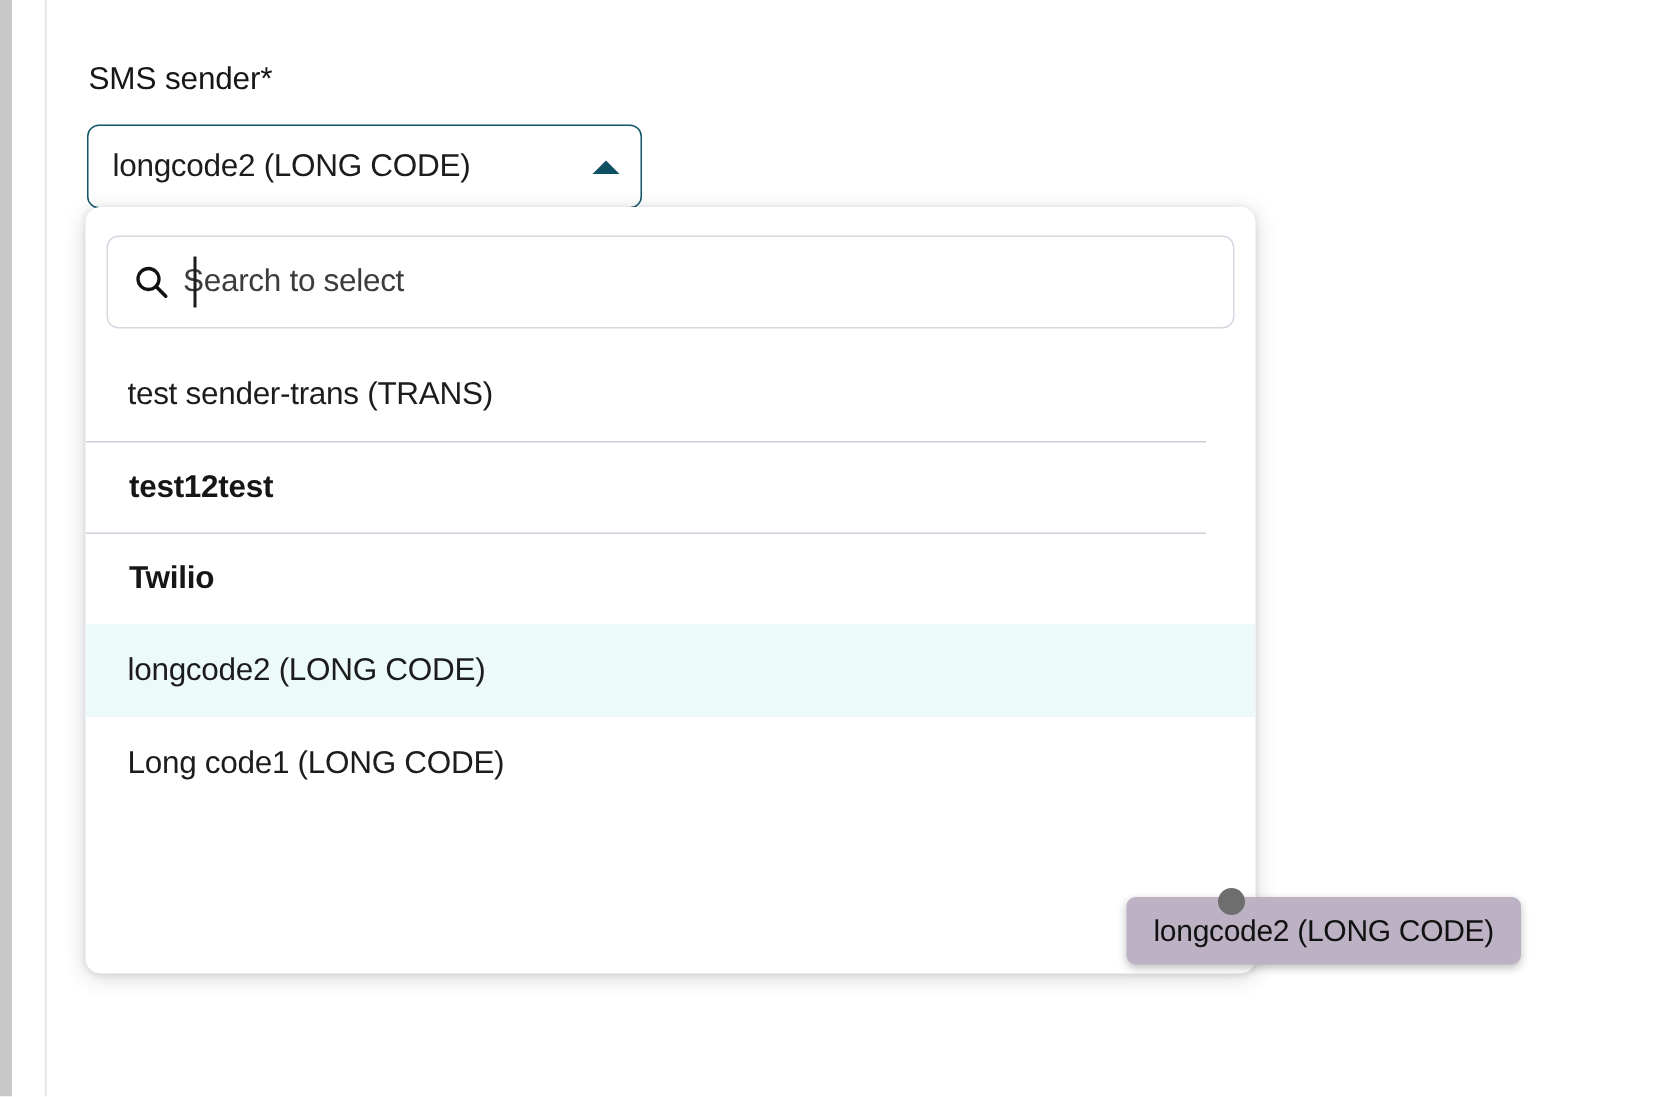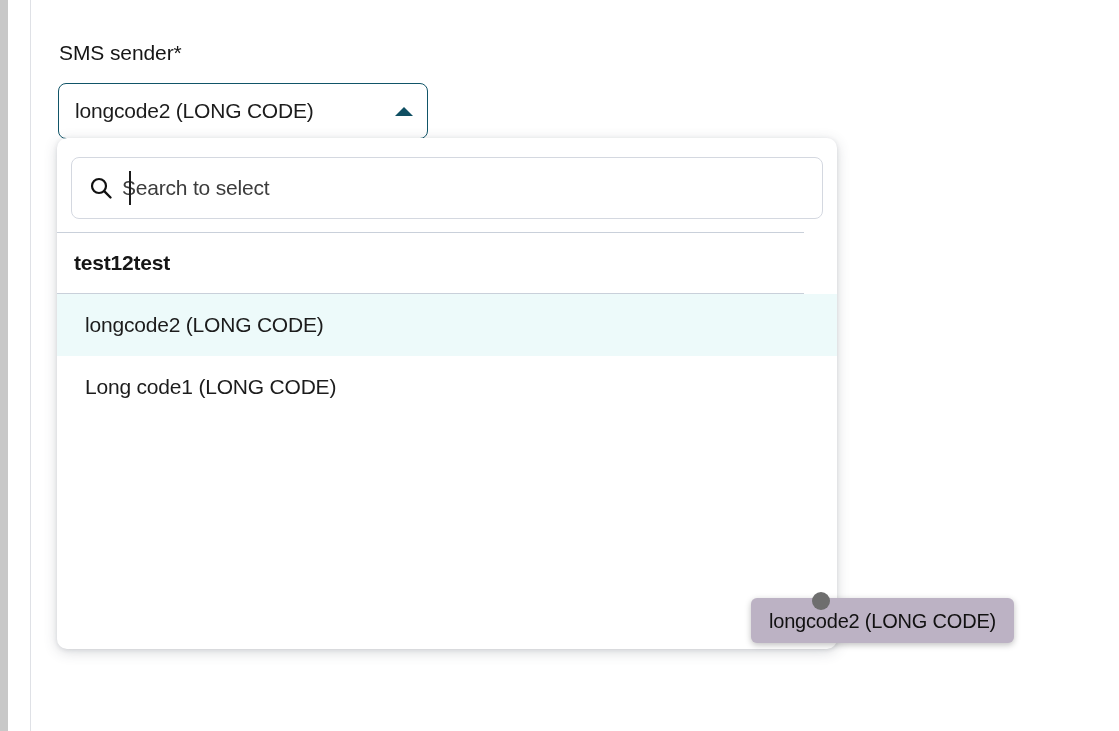--- a/index.html
+++ b/index.html
@@ -171,20 +171,21 @@
     height: 60px;
     display: flex;
     align-items: center;
     padding-left: 17px;
     font-size: 21px;
     line-height: 26px;
     font-weight: bold;
     color: #161616;
     letter-spacing: -0.2px;
     white-space: nowrap;
+    margin-left: 12px;
   }
 
   .group-divider {
     height: 1px;
     background: #c9d0da;
     margin: 0;
     width: 747px;
   }
 
   
@@ -240,30 +241,36 @@
           <circle cx="11" cy="11" r="7" stroke="#111111" stroke-width="2.2"></circle>
           <line x1="16.2" y1="16.2" x2="22.5" y2="22.5" stroke="#111111" stroke-width="2.4" stroke-linecap="round"></line>
         </svg>
       </span>
       <input class="search-input" type="text" placeholder="Search to select" style="">
     </div>
     <div class="text-caret"></div>
 
     <div class="option-list">
 
+      <div class="option-row">
+        <span>test sender-trans (TRANS)</span>
+      </div>
 
       <div class="group-divider"></div>
 
       <div class="group-header">
         <span>test12test</span>
       </div>
 
 
       <div class="group-divider"></div>
 
+      <div class="group-header">
+        <span>Twilio</span>
+      </div>
 
 
       <div class="option-row selected">
         <span>longcode2 (LONG CODE)</span>
       </div>
 
       <div class="option-row">
         <span>Long code1 (LONG CODE)</span>
       </div>
 

